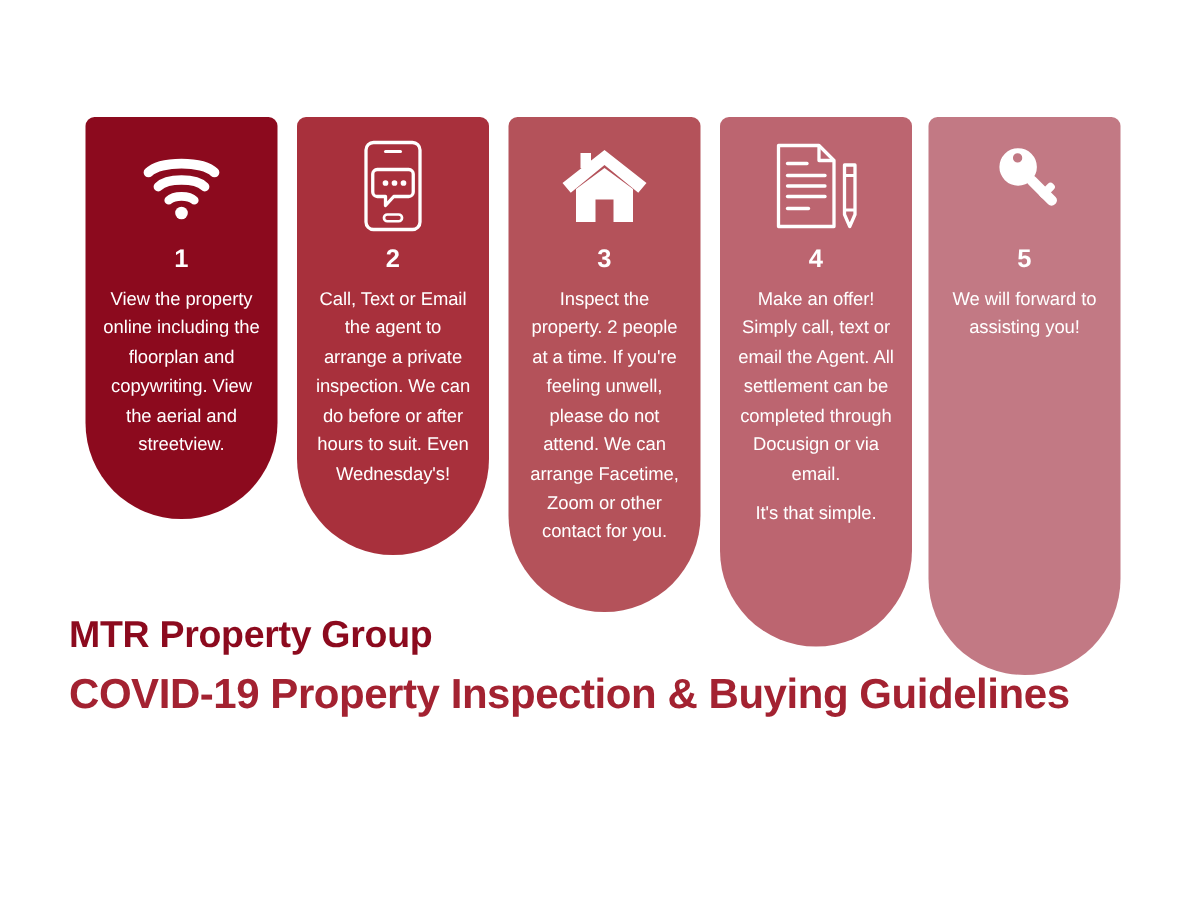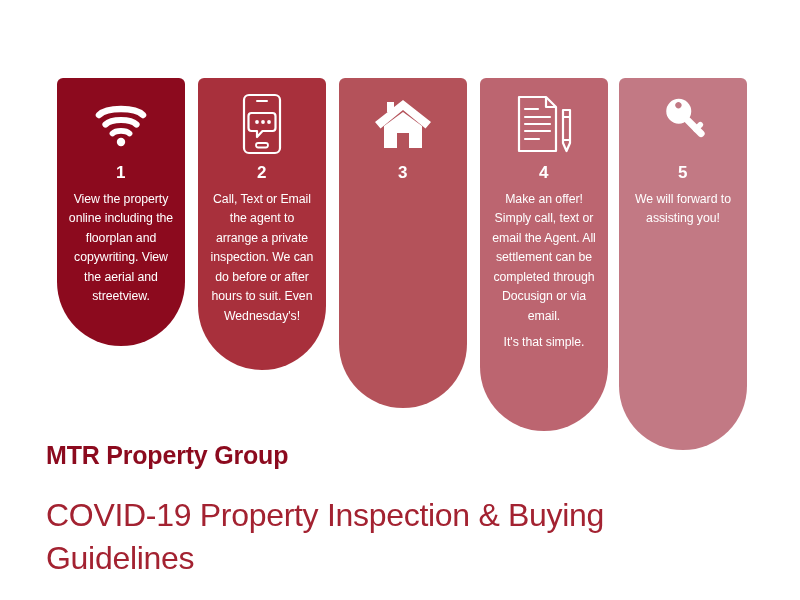--- a/index.html
+++ b/index.html
@@ -70,39 +70,39 @@
 
   .col-body .para2 {
     display: block;
     margin-top: 7px;
   }
 
   
   #footer {
     position: absolute;
     left: 46px;
-    top: 440px;
+    top: 408px;
     width: 700px;
   }
 
   #brand-title {
     font-size: 25px;
     font-weight: bold;
     color: #8C0A1E;
     letter-spacing: -0.2px;
     line-height: 1.2;
   }
 
   #subtitle {
-    font-size: 32px;
-    font-weight: normal;
+    font-size: 28px;
+    font-weight: bold;
     color: #A32231;
     letter-spacing: -0.3px;
     line-height: 1.35;
-    margin-top: 24px;
+    margin-top: 6px;
   }
 </style>
 </head>
 <body>
 
 <div id="infographic" style="background: rgb(255, 255, 255);">
 
   <div id="columns">
 
     <div class="column" id="col0" style="background: rgb(140, 10, 30); height: 268px; left: 0px;">
@@ -141,20 +141,23 @@
     <div class="column" id="col2" style="background: rgb(180, 82, 90); height: 330px; left: 282px;">
       <div class="col-icon">
         <svg width="60" height="56" viewBox="0 0 60 56" fill="none">
           <path d="M30 4 L58 26 L52.5 32.5 L30 14 L7.5 32.5 L2 26 Z" fill="#fff"></path>
           <rect x="14" y="6" width="7" height="10" fill="#fff"></rect>
           <path d="M11 30 L30 16 L49 30 L49 52 L11 52 Z" fill="#fff"></path>
           <rect x="24" y="37" width="12" height="15" fill="#B4525A"></rect>
         </svg>
       </div>
       <div class="col-number">3</div>
+      <div class="col-body">
+        <span>Inspect the property. 2 people at a time. If you're feeling unwell, please do not attend. We can arrange Facetime, Zoom or other contact for you.</span>
+      </div>
     </div>
 
     <div class="column" id="col3" style="background: rgb(188, 101, 112); height: 353px; left: 423px;">
       <div class="col-icon">
         <svg width="62" height="60" viewBox="0 0 62 60" fill="none">
           <path d="M6 3 h27 l10 10 v44 h-37 z" stroke="#fff" stroke-width="2.2" stroke-linejoin="round"></path>
           <path d="M33 3 v10 h10" stroke="#fff" stroke-width="2.2" stroke-linejoin="round"></path>
           <line x1="12" y1="15" x2="25" y2="15" stroke="#fff" stroke-width="2.2" stroke-linecap="round"></line>
           <line x1="12" y1="23" x2="37" y2="23" stroke="#fff" stroke-width="2.2" stroke-linecap="round"></line>
           <line x1="12" y1="30" x2="37" y2="30" stroke="#fff" stroke-width="2.2" stroke-linecap="round"></line>

